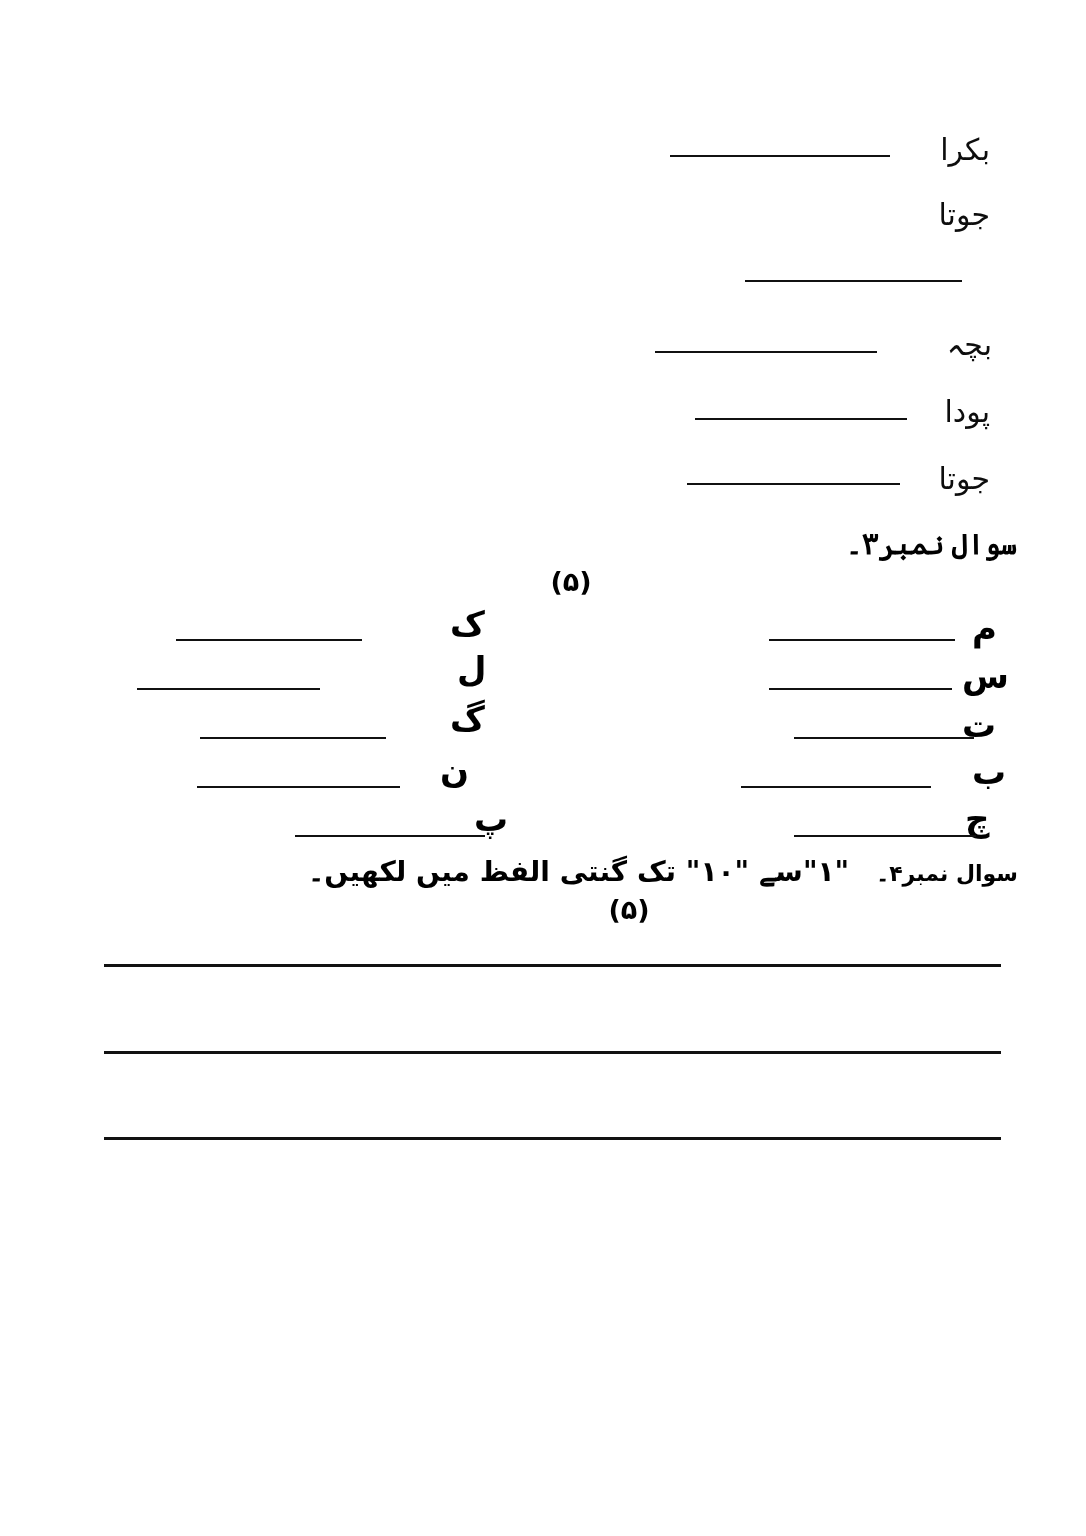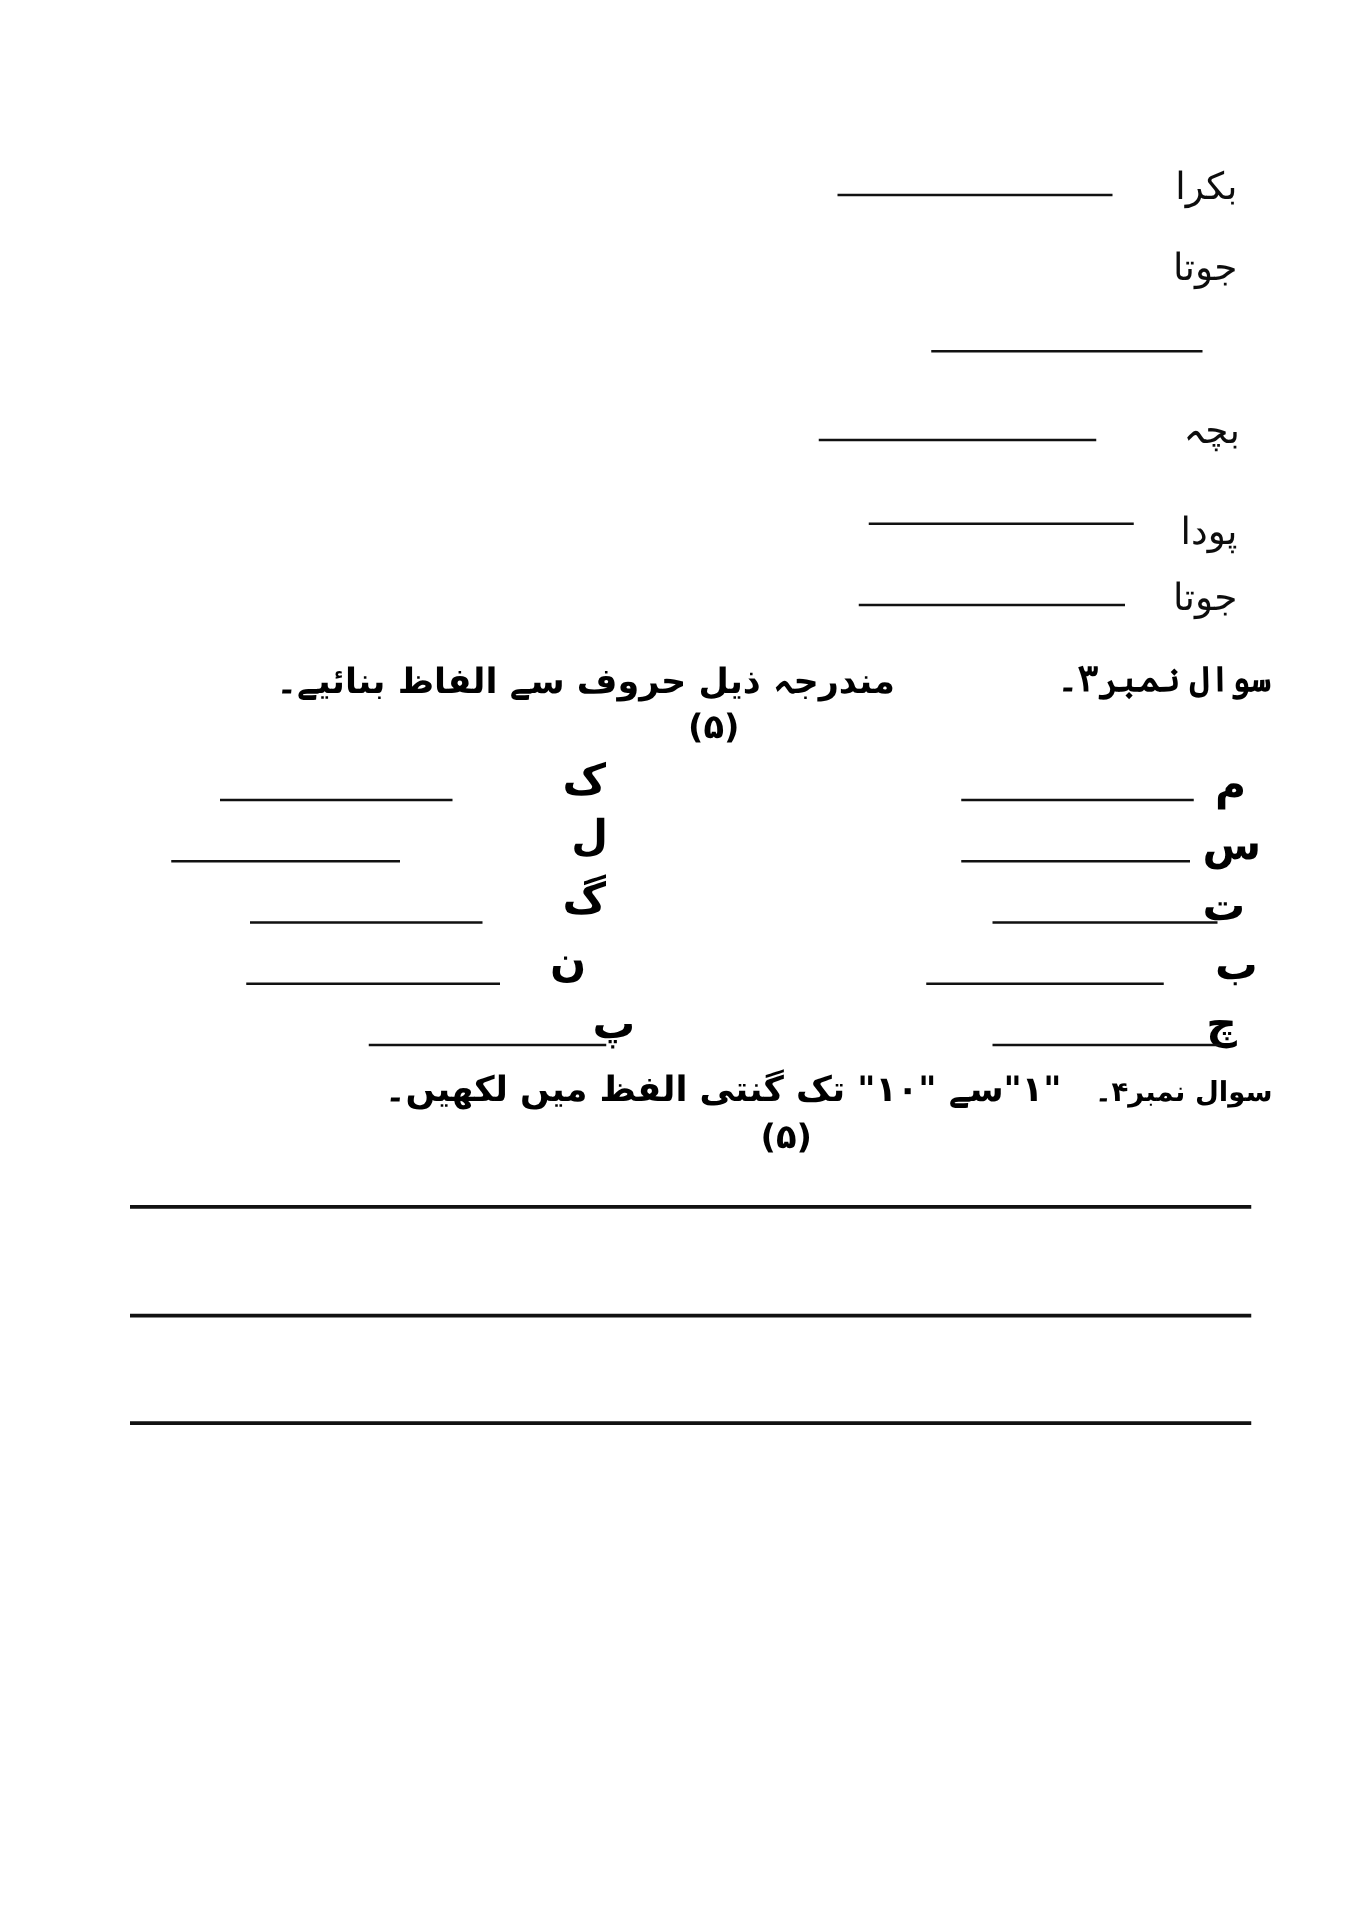--- a/index.html
+++ b/index.html
@@ -91,28 +91,27 @@
   <div class="word" style="top:131px; right:96px;">بکرا</div>
   <div class="blank" style="top:155px; left:670px; width:220px;"></div>
 
   <div class="word" style="top:196px; right:96px;">جوتا</div>
 
   <div class="blank" style="top:280px; left:745px; width:217px;"></div>
 
   <div class="word" style="top:326px; right:94px;margin-left:27px;">بچہ</div>
   <div class="blank" style="top:351px; left:655px; width:222px;"></div>
 
-  <div class="word" style="top:407px; right:96px;">پودا</div>
+  <div class="word" style="top:393px; right:96px;">پودا</div>
   <div class="blank" style="top:418px; left:695px; width:212px;"></div>
 
   <div class="word" style="top:460px; right:96px;">جوتا</div>
   <div class="blank" style="top:483px; left:687px; width:213px;"></div>
 
   <div class="q-label" style="top:527px; right:69px;font-family:Liberation Serif, serif;">سوال نمبر۳۔</div>
-  <div class="q-text" style="top:527px; right:370px;">مندرجہ ذیل حروف سے الفاظ بنائیے۔</div>
   <div class="marks" style="top:566px; left:540px; width:62px;">(۵)</div>
 
   <div class="letter" style="top:611px; left:972px;">م</div>
   <div class="blank" style="top:639px; left:769px; width:186px;"></div>
 
   <div class="letter" style="top:659px; left:962px;">س</div>
   <div class="blank" style="top:688px; left:769px; width:183px;"></div>
 
   <div class="letter" style="top:708px; left:962px;">ت</div>
   <div class="blank" style="top:737px; left:794px; width:180px;"></div>

